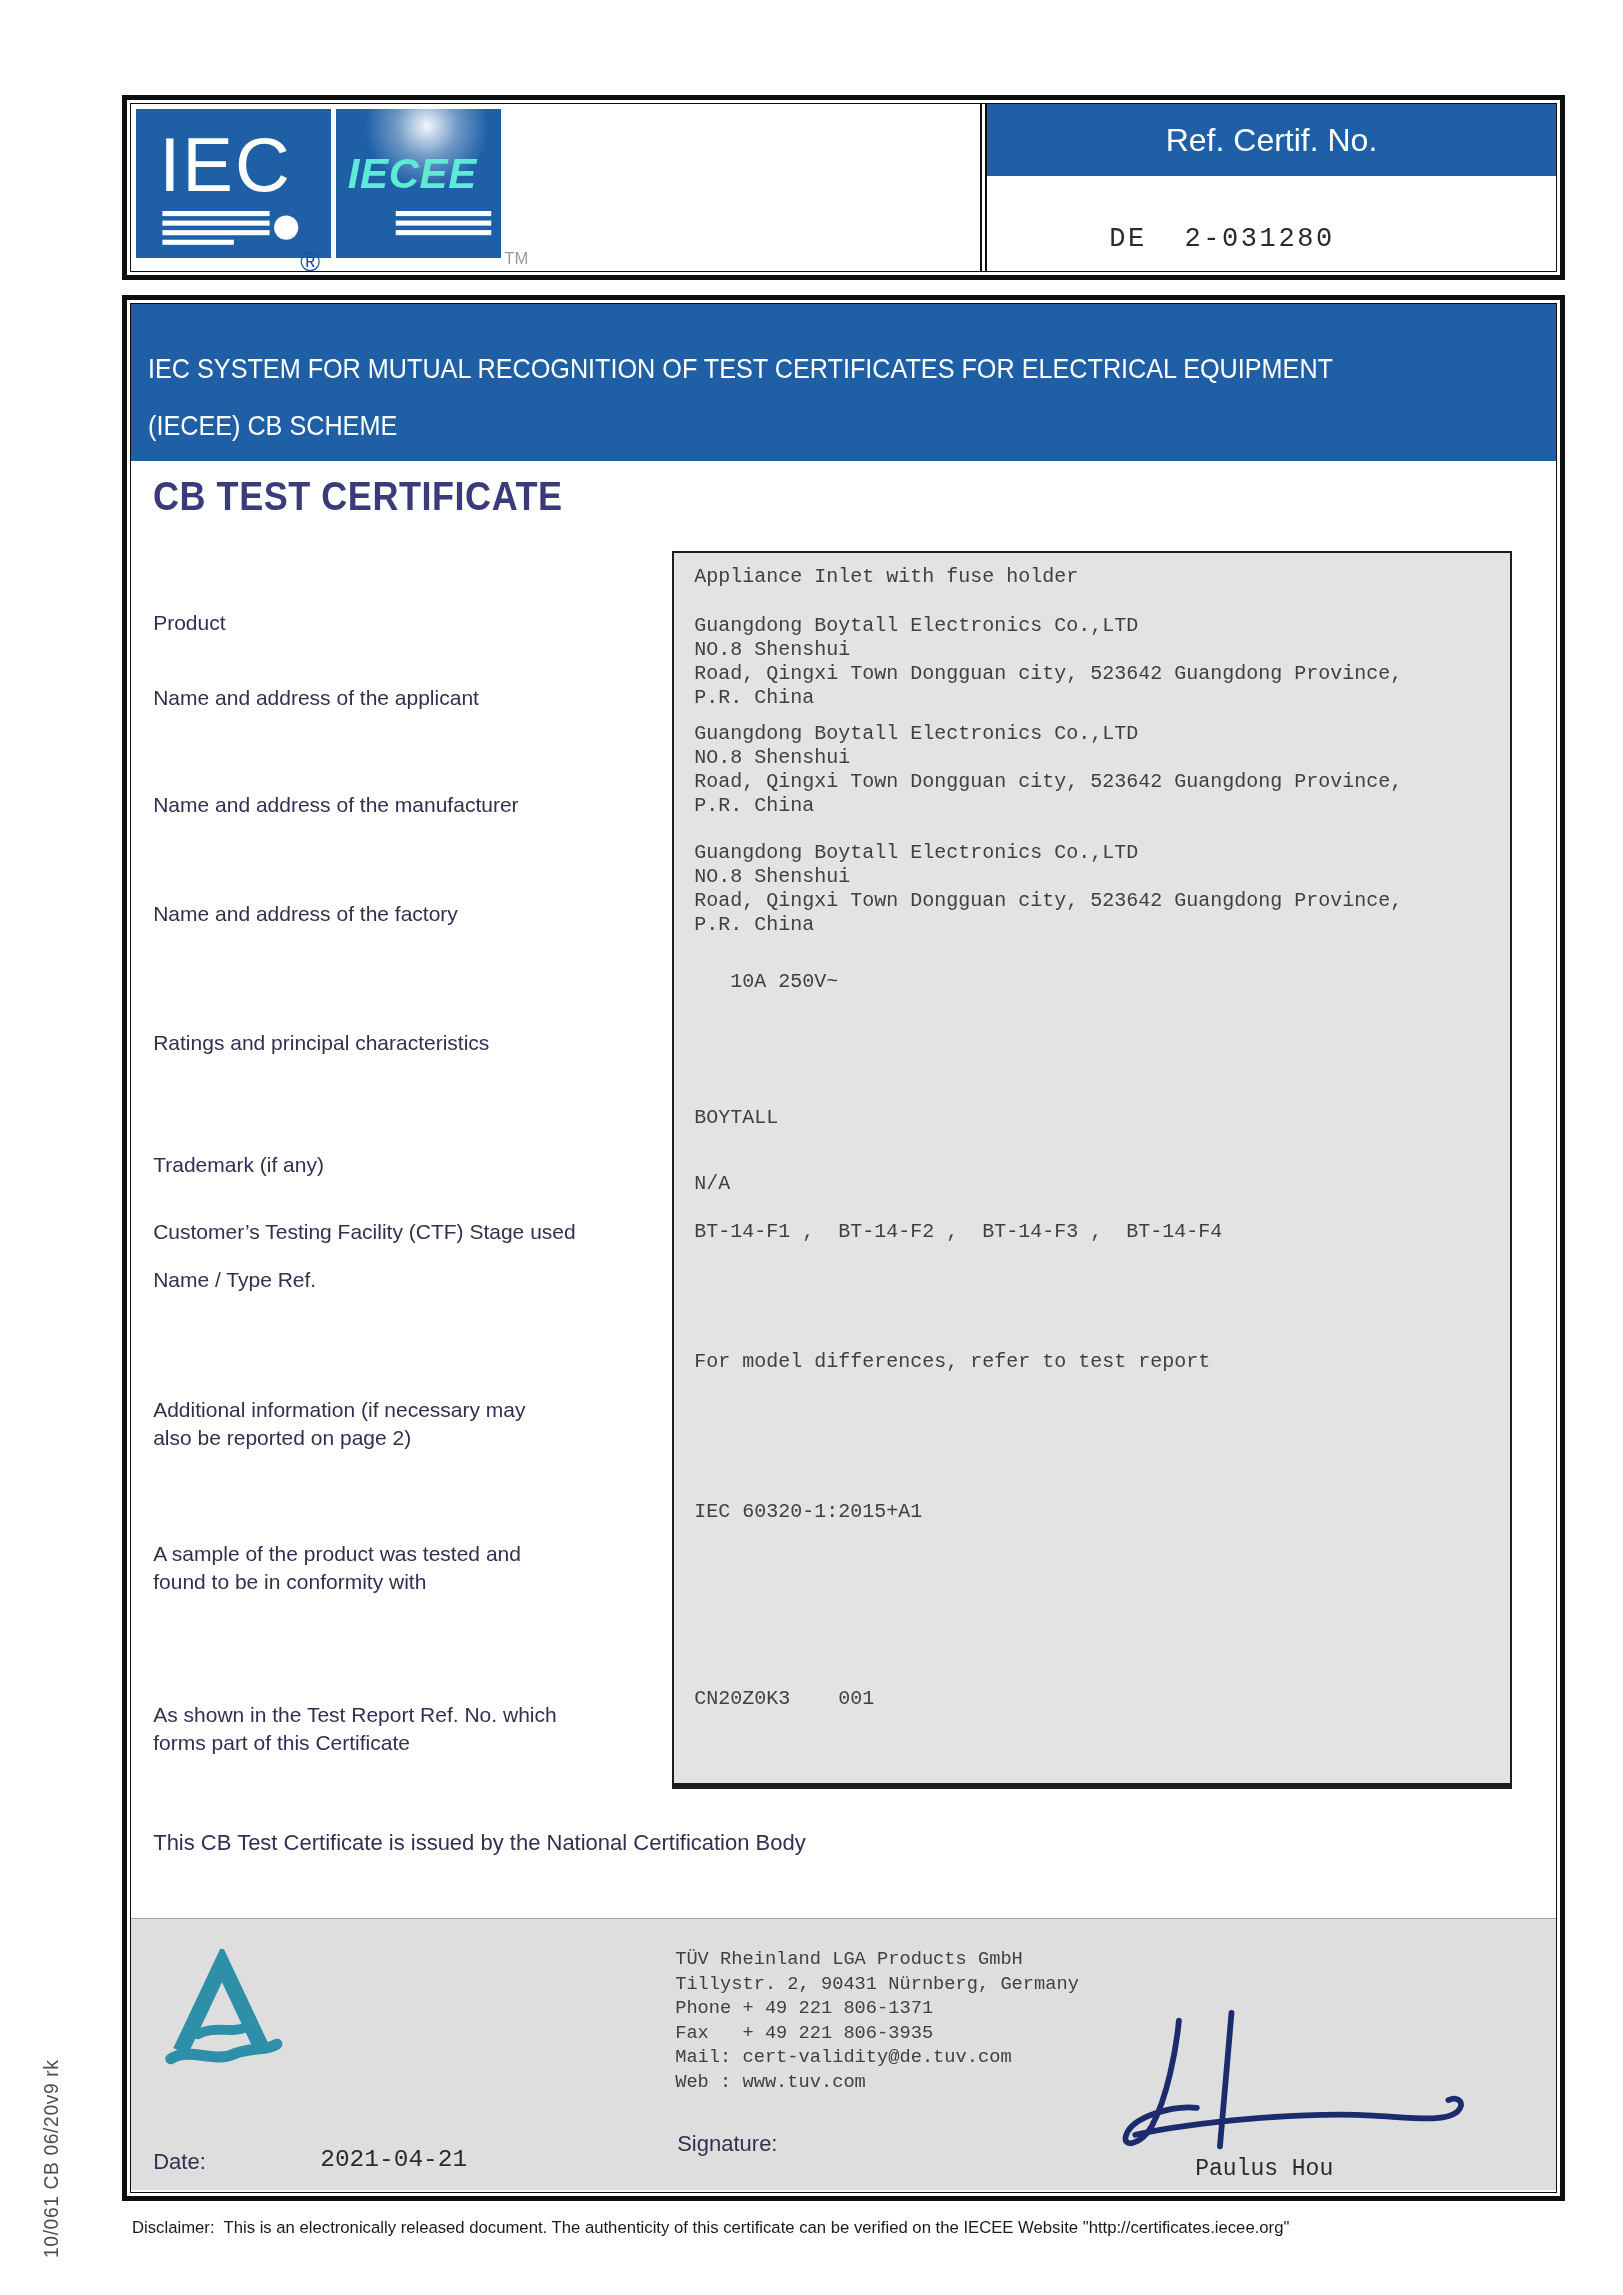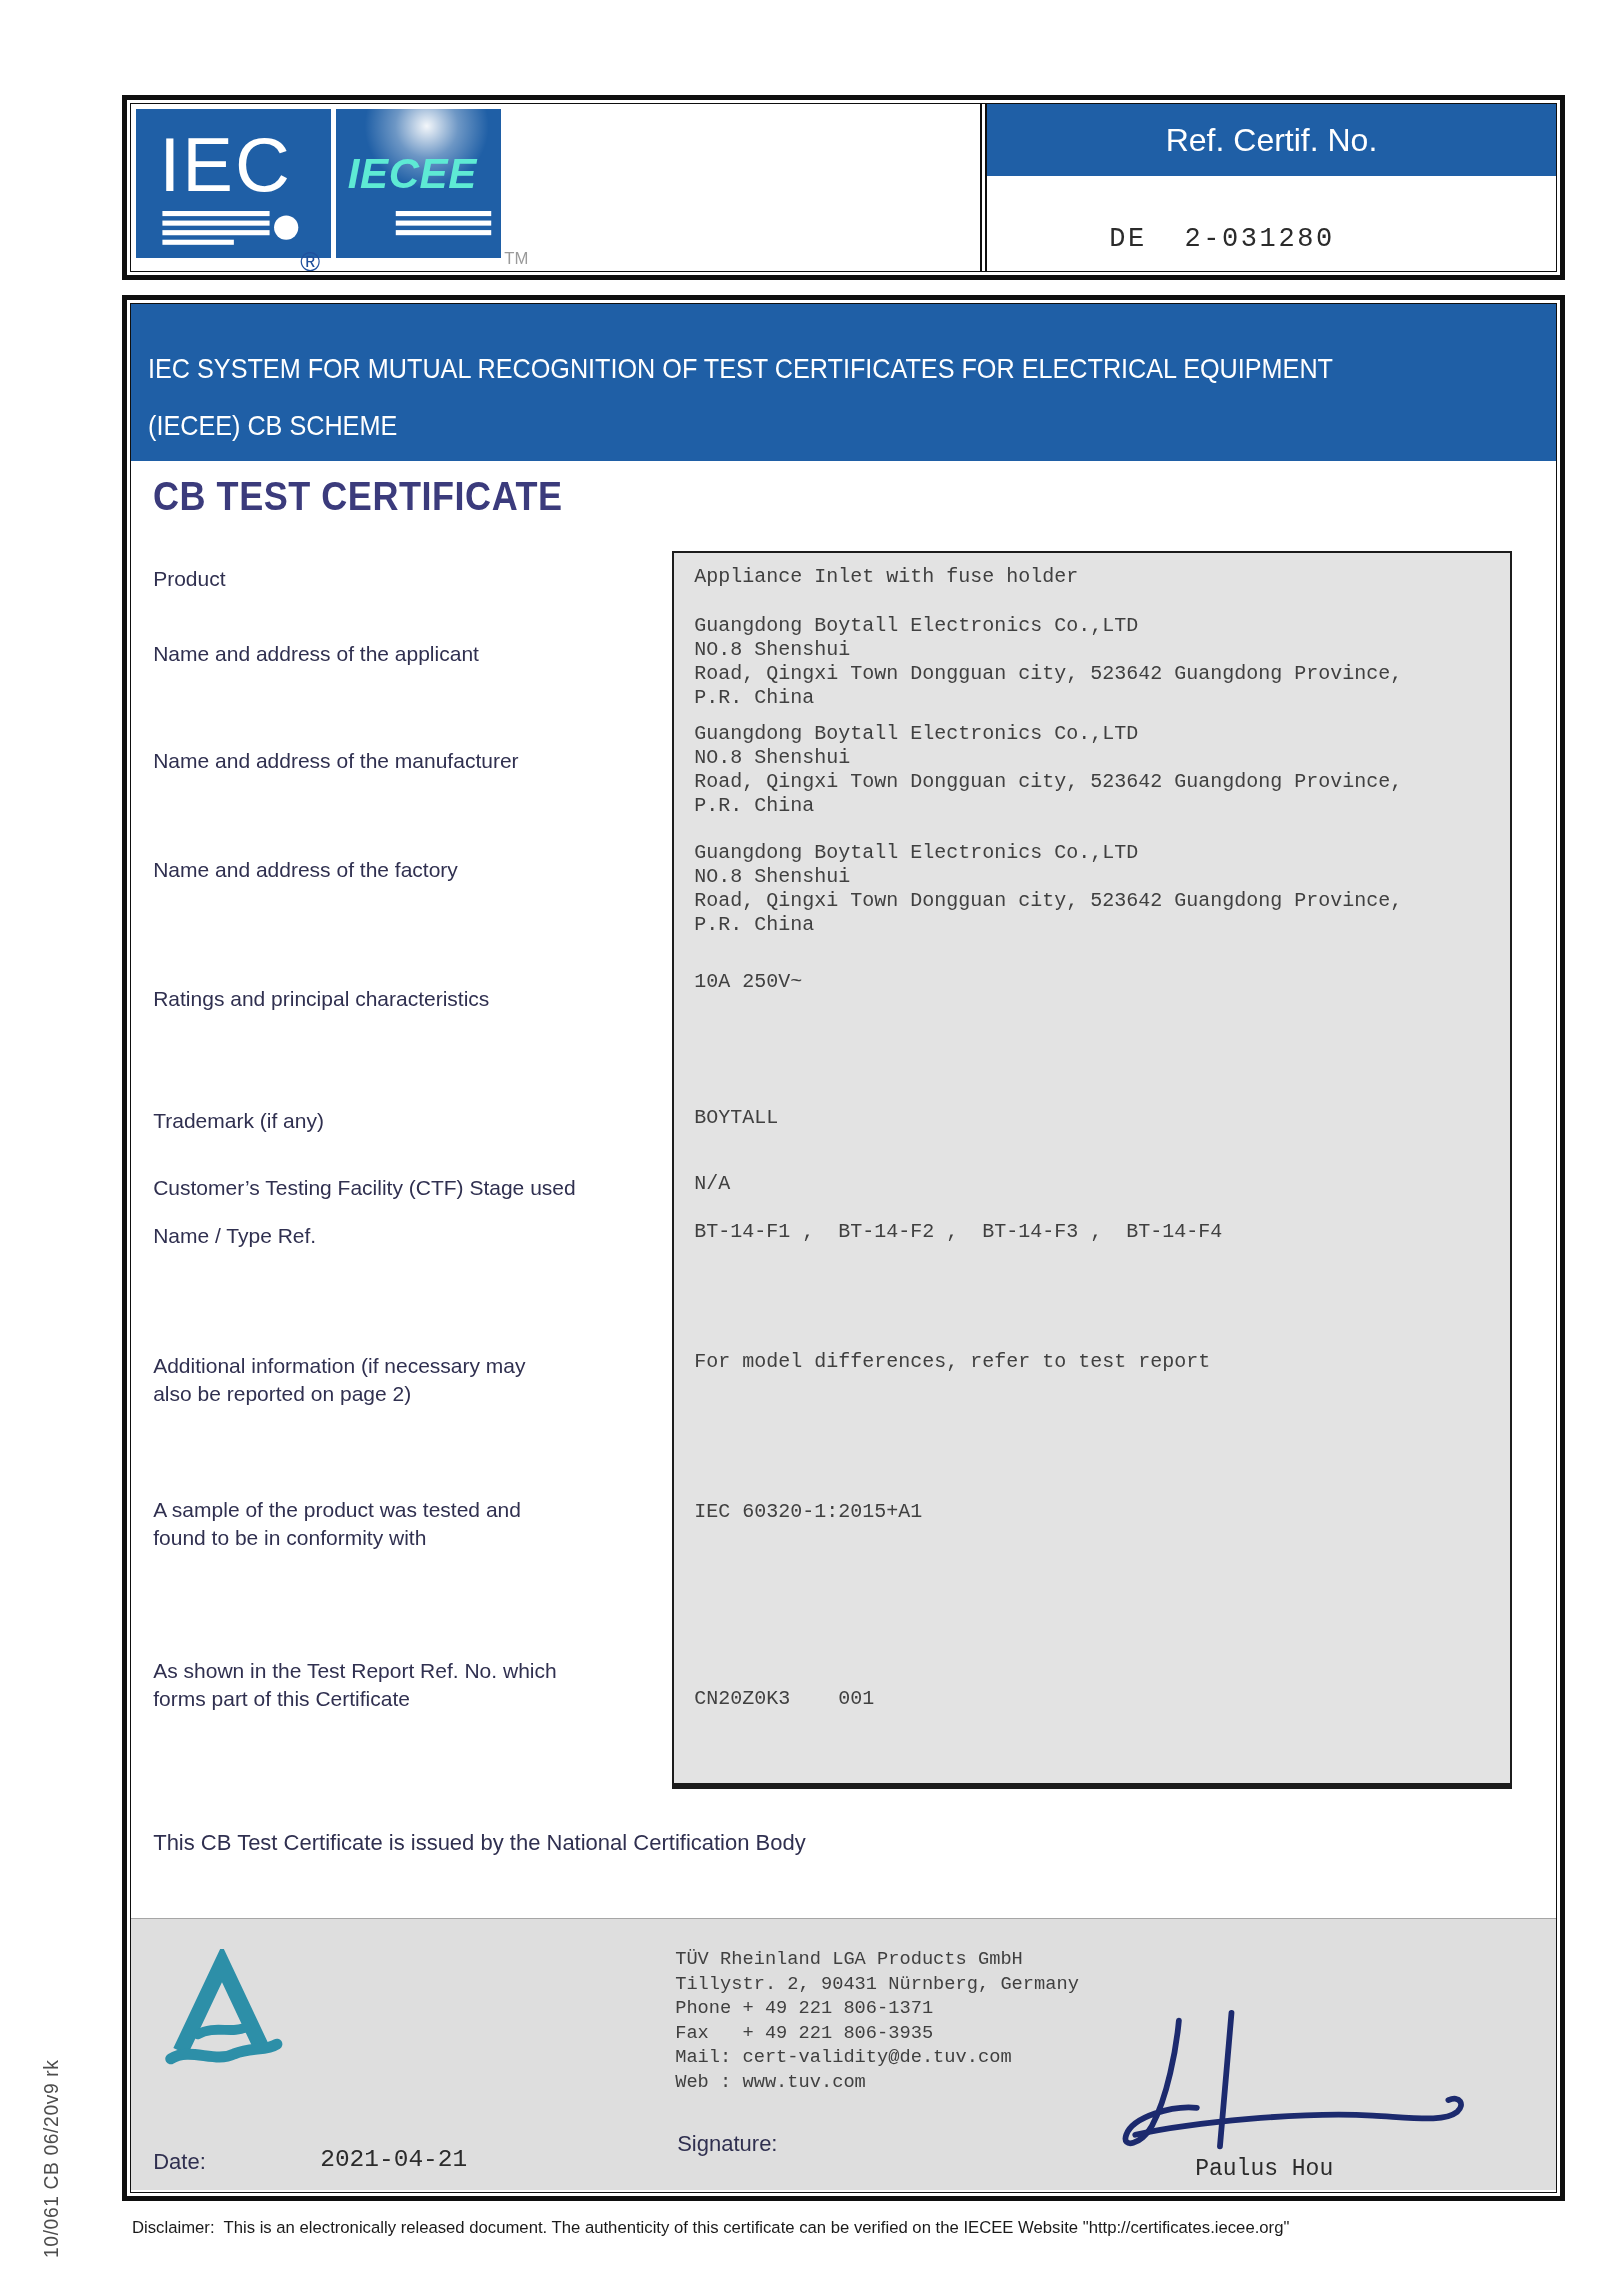--- a/index.html
+++ b/index.html
@@ -5,21 +5,21 @@
   html,body{margin:0;padding:0;background:#ffffff;}
   body{width:1623px;height:2295px;position:relative;font-family:"Liberation Sans",sans-serif;}
   .abs{position:absolute;}
   
   .dbox{box-sizing:border-box;border:5.8px solid #0f0f0f;padding:3.2px;background:#fff;}
   .dbox-inner{box-sizing:border-box;border:1.9px solid #0f0f0f;position:relative;width:100%;height:100%;background:#fff;overflow:hidden;}
   .blue{background:#1f5fa6;}
   .mono{font-family:"Liberation Mono","DejaVu Sans Mono",monospace;color:#404040;}
   .pre{white-space:pre;}
   .preline{white-space:pre-line;}
-  .label{font-size:21px;line-height:28px;color:#303050;}
+  .label{font-size:21px;line-height:28px;color:#303050;margin-top:44px;}
   .value{font-size:20px;line-height:24px;}
   
   .iec-square{left:5.1px;top:5.1px;width:175px;height:149px;color:#fff;padding-left:20px;}
   .iec-word{font-size:76px;font-weight:500;letter-spacing:1.9px;line-height:1;position:absolute;left:23px;top:18px;}
   .iecee-square{left:205px;top:5.1px;width:165px;height:149px;overflow:hidden;}
   .iecee-glow{position:absolute;left:0;top:-19.3px;width:100%;height:103px;
      background:radial-gradient(circle at 55% 35%, rgba(255,255,255,.95) 0%, rgba(255,255,255,.35) 28%, rgba(255,255,255,0) 55%);}
   .iecee-word{position:absolute;left:11.6px;top:41px;color:#5eead4;font-size:42px;font-weight:700;font-style:italic;letter-spacing:0.6px;}
   .ref-box{left:849px;top:0;right:0;bottom:0;border-left:7px double #0f0f0f;}
   .ref-head{height:72px;display:flex;align-items:center;justify-content:center;color:#fff;font-size:32px;}
@@ -117,21 +117,21 @@
 Road, Qingxi Town Dongguan city, 523642 Guangdong Province,
 P.R. China</div>
       <div class="gv mono value pre" style="top:169px;">Guangdong Boytall Electronics Co.,LTD
 NO.8 Shenshui
 Road, Qingxi Town Dongguan city, 523642 Guangdong Province,
 P.R. China</div>
       <div class="gv mono value pre" style="top:288px;">Guangdong Boytall Electronics Co.,LTD
 NO.8 Shenshui
 Road, Qingxi Town Dongguan city, 523642 Guangdong Province,
 P.R. China</div>
-      <div class="gv mono value pre" style="top:417px;">10A 250V~</div>
+      <div class="gv mono value pre" style="top:417px;margin-left:36px;">10A 250V~</div>
       <div class="gv mono value pre" style="top:553px;">BOYTALL</div>
       <div class="gv mono value pre" style="top:619px;">N/A</div>
       <div class="gv mono value pre" style="top:667px;">BT-14-F1 ,  BT-14-F2 ,  BT-14-F3 ,  BT-14-F4</div>
       <div class="gv mono value pre" style="top:797px;">For model differences, refer to test report</div>
       <div class="gv mono value pre" style="top:947px;">IEC 60320-1:2015+A1</div>
       <div class="gv mono value pre" style="top:1134px;">CN20Z0K3    001</div>
     </div>
 
     <div class="abs issued">This CB Test Certificate is issued by the National Certification Body</div>
 

